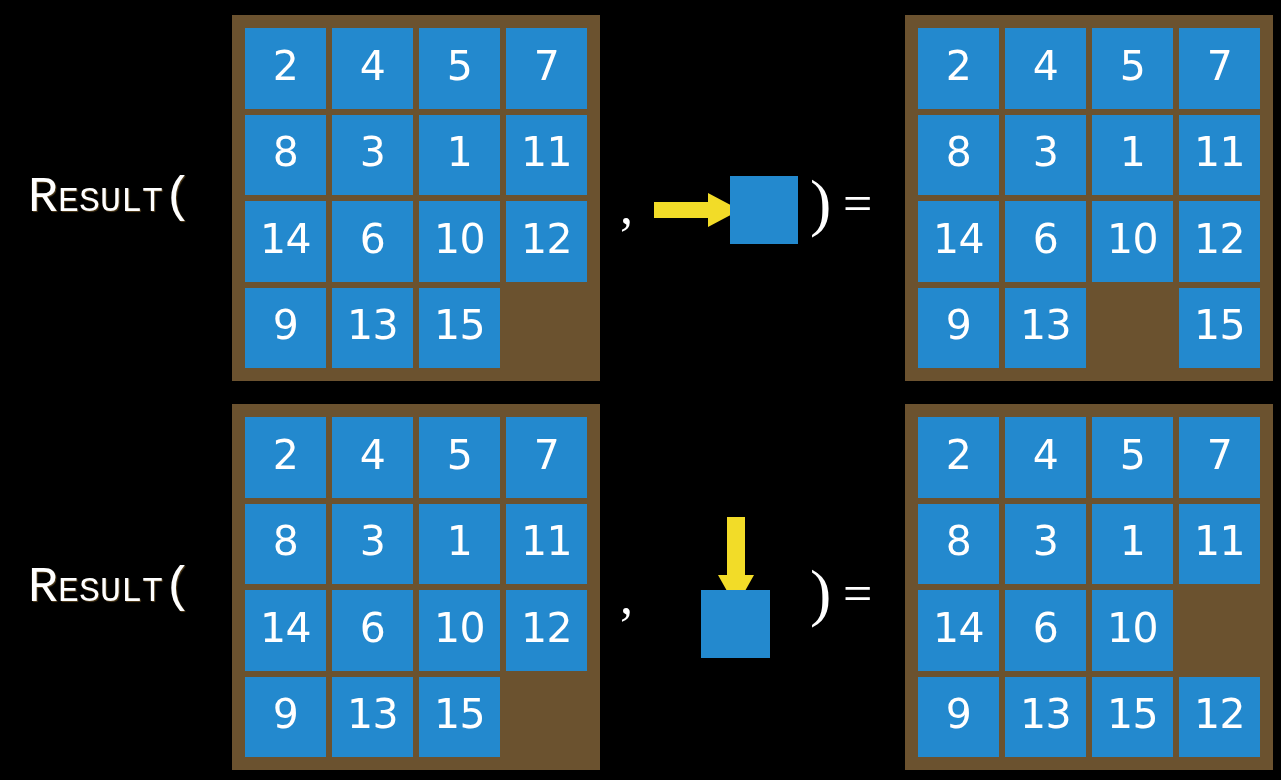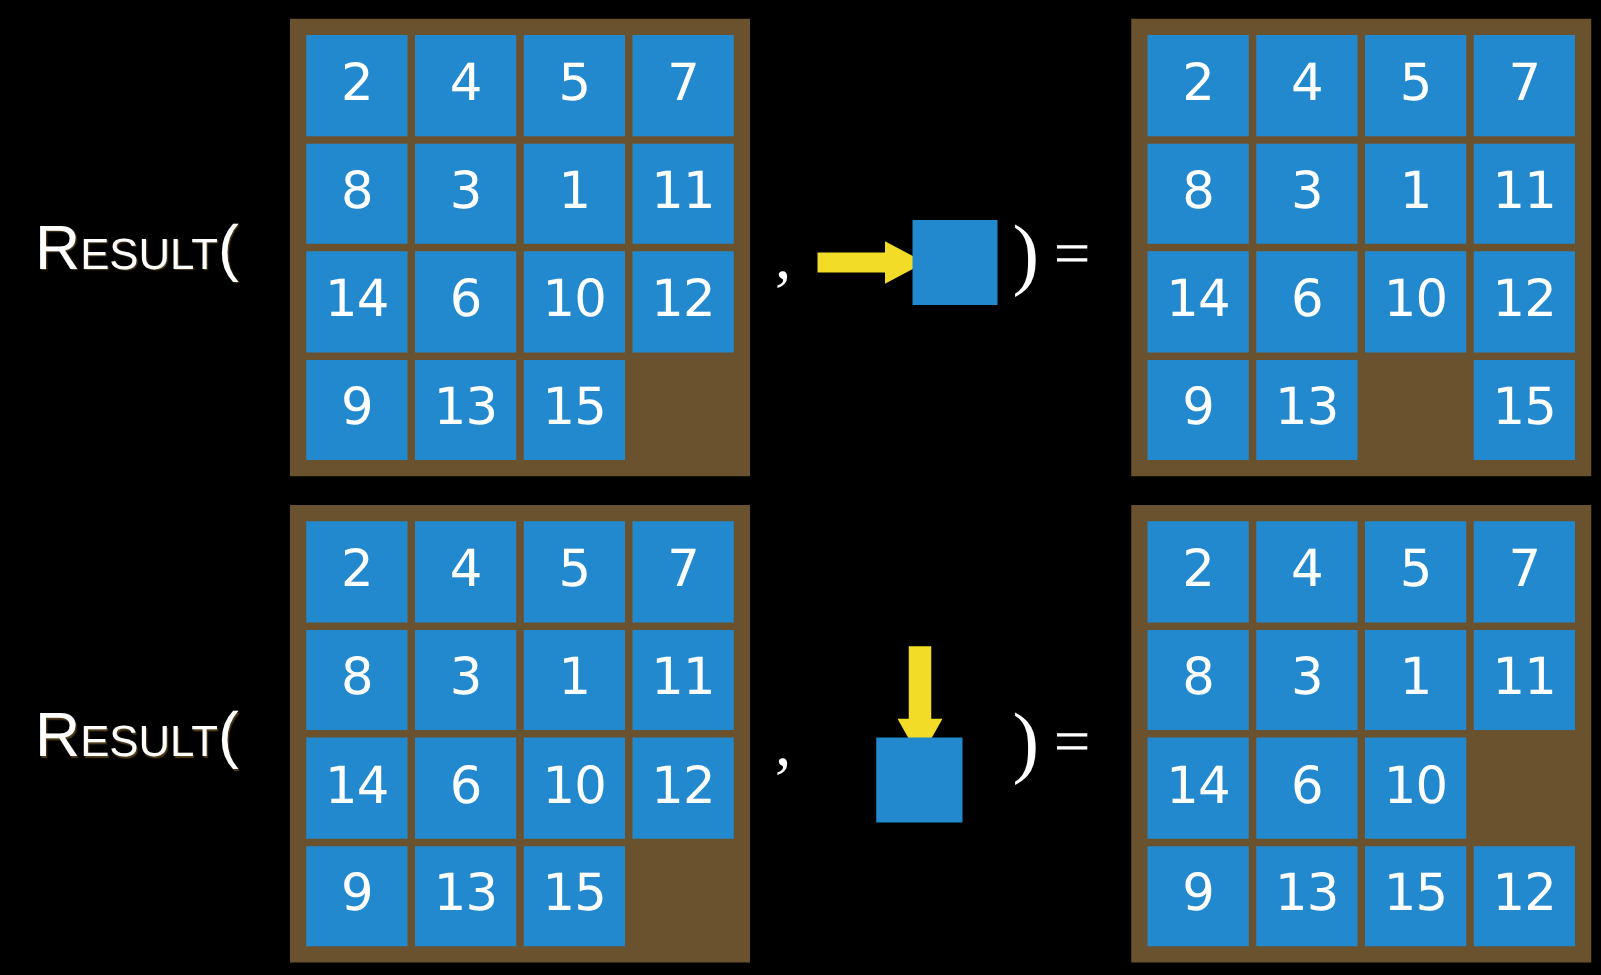--- a/index.html
+++ b/index.html
@@ -49,21 +49,21 @@
     box-sizing: border-box;
   }
   .tile.blank {
     background: transparent;
   }
 
   
   .result-label {
     position: absolute;
     color: #ffffff;
-    font-family: Liberation Sans, sans-serif;
+    font-family: Liberation Mono, monospace;
     font-variant: small-caps;
     font-size: 50px;
     line-height: 1;
     white-space: nowrap;
     text-shadow: 1px 1px 1px rgba(120,90,40,0.7);
   }
 
   
   .glyph {
     position: absolute;

